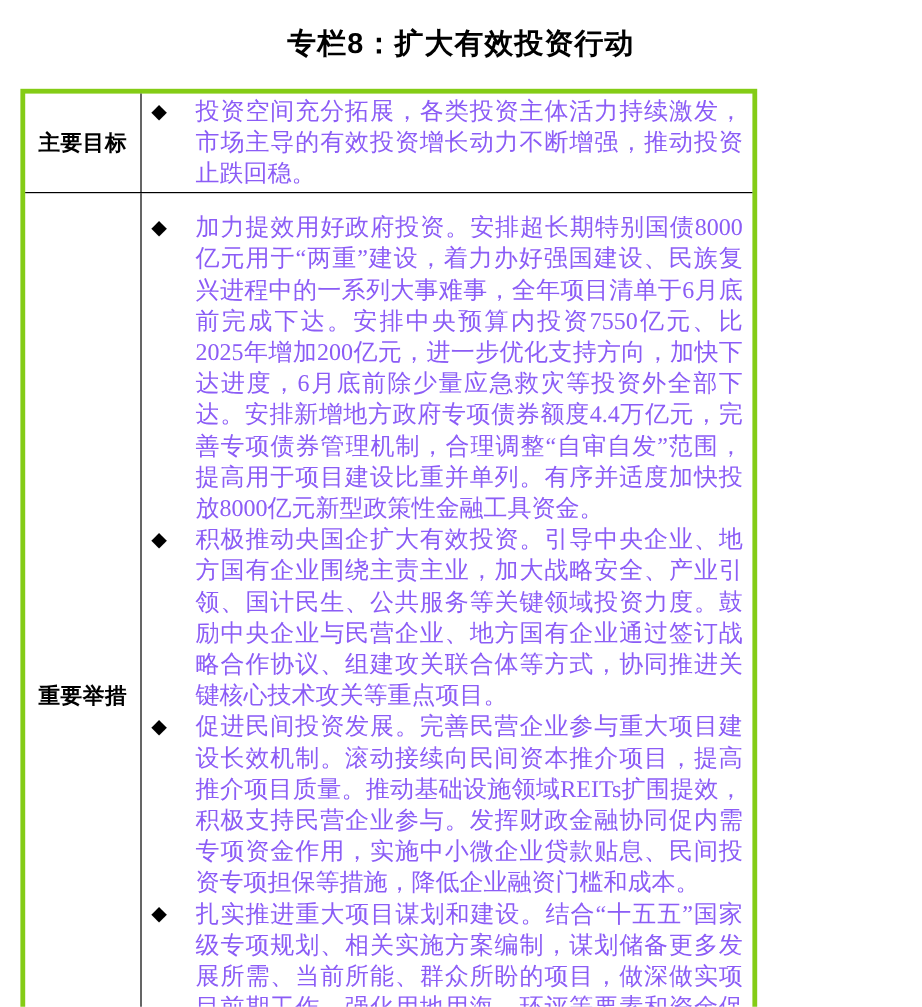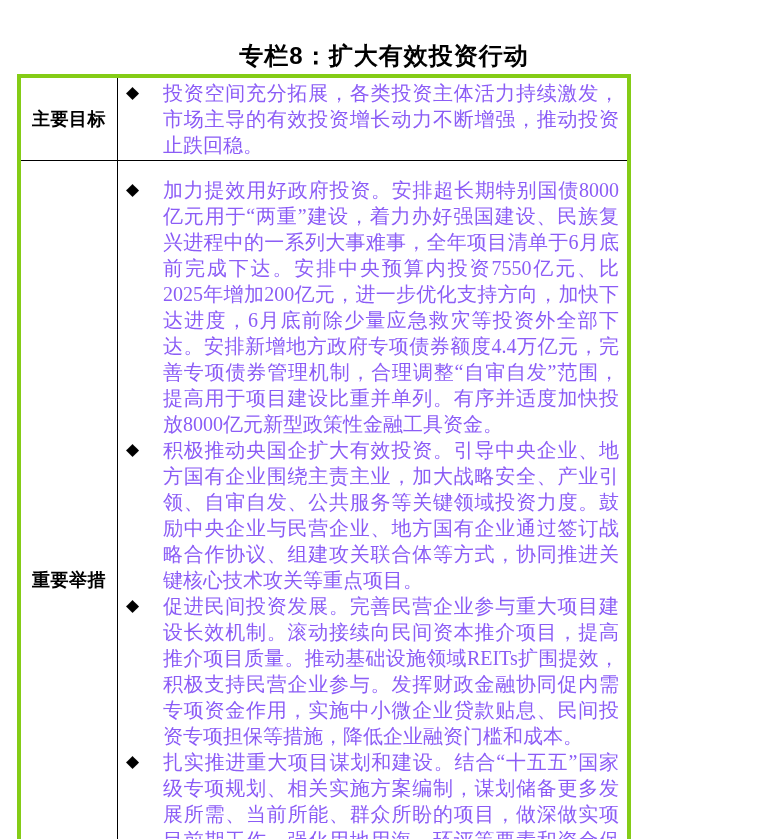--- a/index.html
+++ b/index.html
@@ -17,21 +17,20 @@
     position: absolute;
     top: 20px;
     left: 0;
     width: 768px;
     text-align: center;
     font-family: "Liberation Sans", "DejaVu Sans", sans-serif;
     font-weight: 700;
     font-size: 24px;
     letter-spacing: 1px;
     color: #000000;
-    margin-top: 20px;
   }
   .box-table {
     position: absolute;
     left: 17px;
     top: 74px;
     width: 614px;
     border: 4px solid #84cc16;
   }
   .box-row {
     display: flex;
@@ -100,21 +99,21 @@
     <div class="label-cell">重要举措</div>
     <div class="content-cell">
 
       <div class="bullet-item">
         <span class="bullet-marker">◆</span>
         <div class="bullet-text">加力提效用好政府投资。安排超长期特别国债8000亿元用于“两重”建设，着力办好强国建设、民族复兴进程中的一系列大事难事，全年项目清单于6月底前完成下达。安排中央预算内投资7550亿元、比2025年增加200亿元，进一步优化支持方向，加快下达进度，6月底前除少量应急救灾等投资外全部下达。安排新增地方政府专项债券额度4.4万亿元，完善专项债券管理机制，合理调整“自审自发”范围，提高用于项目建设比重并单列。有序并适度加快投放8000亿元新型政策性金融工具资金。</div>
       </div>
 
       <div class="bullet-item">
         <span class="bullet-marker">◆</span>
-        <div class="bullet-text">积极推动央国企扩大有效投资。引导中央企业、地方国有企业围绕主责主业，加大战略安全、产业引领、自审自发、公共服务等关键领域投资力度。鼓励中央企业与民营企业、地方国有企业通过签订战略合作协议、组建攻关联合体等方式，协同推进关键核心技术攻关等重点项目。</div>
+        <div class="bullet-text">积极推动央国企扩大有效投资。引导中央企业、地方国有企业围绕主责主业，加大战略安全、产业引领、国计民生、公共服务等关键领域投资力度。鼓励中央企业与民营企业、地方国有企业通过签订战略合作协议、组建攻关联合体等方式，协同推进关键核心技术攻关等重点项目。</div>
       </div>
 
       <div class="bullet-item">
         <span class="bullet-marker">◆</span>
         <div class="bullet-text">促进民间投资发展。完善民营企业参与重大项目建设长效机制。滚动接续向民间资本推介项目，提高推介项目质量。推动基础设施领域REITs扩围提效，积极支持民营企业参与。发挥财政金融协同促内需专项资金作用，实施中小微企业贷款贴息、民间投资专项担保等措施，降低企业融资门槛和成本。</div>
       </div>
 
       <div class="bullet-item">
         <span class="bullet-marker">◆</span>
         <div class="bullet-text">扎实推进重大项目谋划和建设。结合“十五五”国家级专项规划、相关实施方案编制，谋划储备更多发展所需、当前所能、群众所盼的项目，做深做实项目前期工作，强化用地用海、环评等要素和资金保障。启动实施一批交通、能源、水利、科技、产业等重大项目，加快推进川藏铁路、沿江沿海高速铁路、沿边沿海沿江公路、雅下水电、沿海核电、川气东送二线、自审自发、商业航天发射基地等项目建设，加快建设现代化水网。</div>

